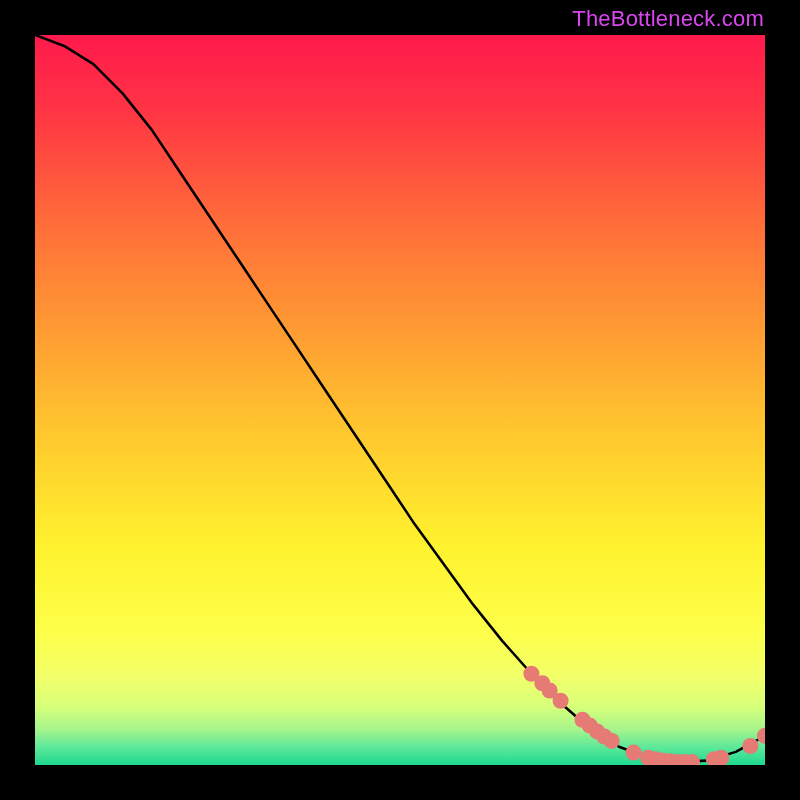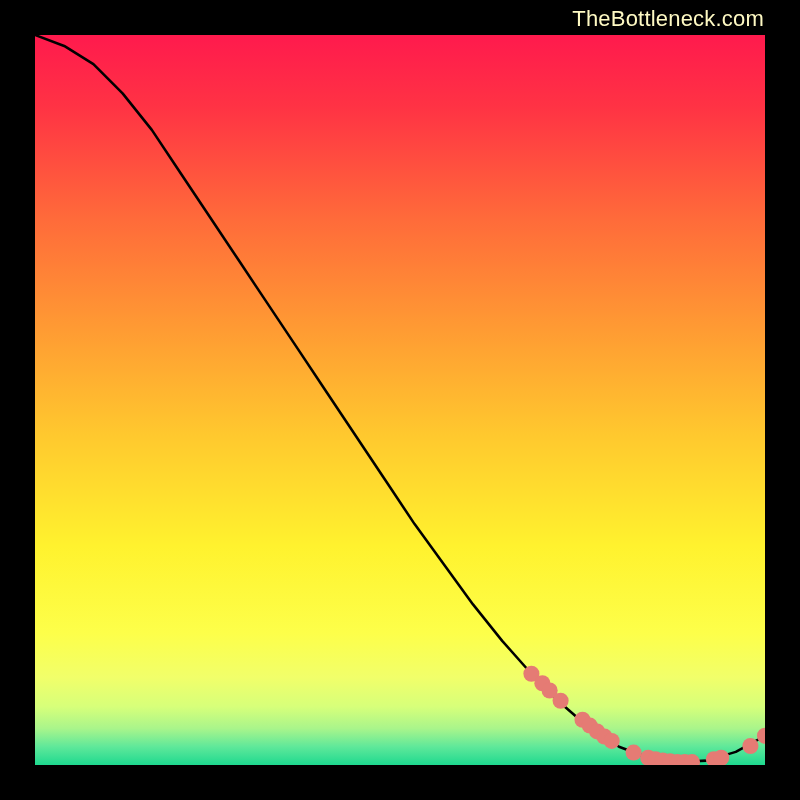--- a/index.html
+++ b/index.html
@@ -27,21 +27,21 @@
   .curve-layer {
     position: absolute;
     left: 0; top: 0;
     width: 100%;
     height: 100%;
   }
   .watermark {
     position: absolute;
     top: 6px;
     right: 36px;
-    color: #fef9c3;
+    color: #d946ef;
     font-size: 22px;
     letter-spacing: 0.2px;
   }
 </style>
 </head>
 <body>
 
 <div class="watermark">TheBottleneck.com</div>
 
 <div class="plot-frame">

